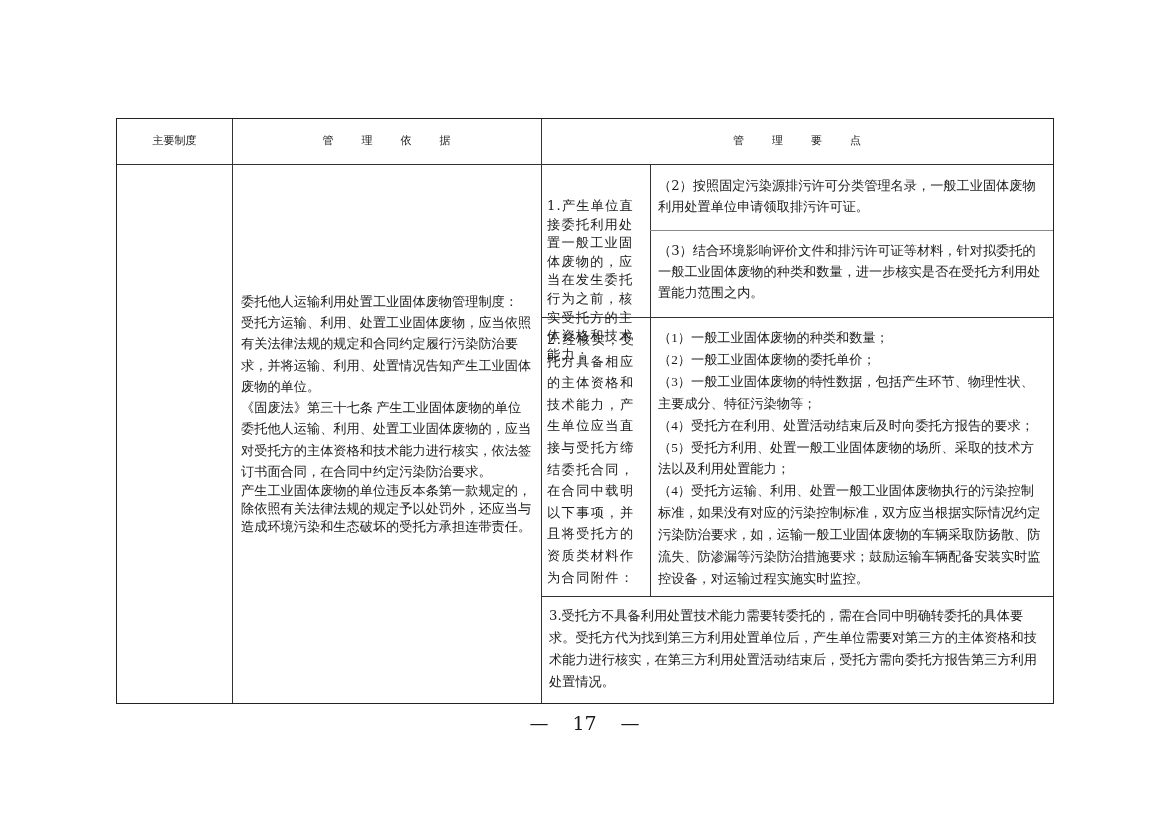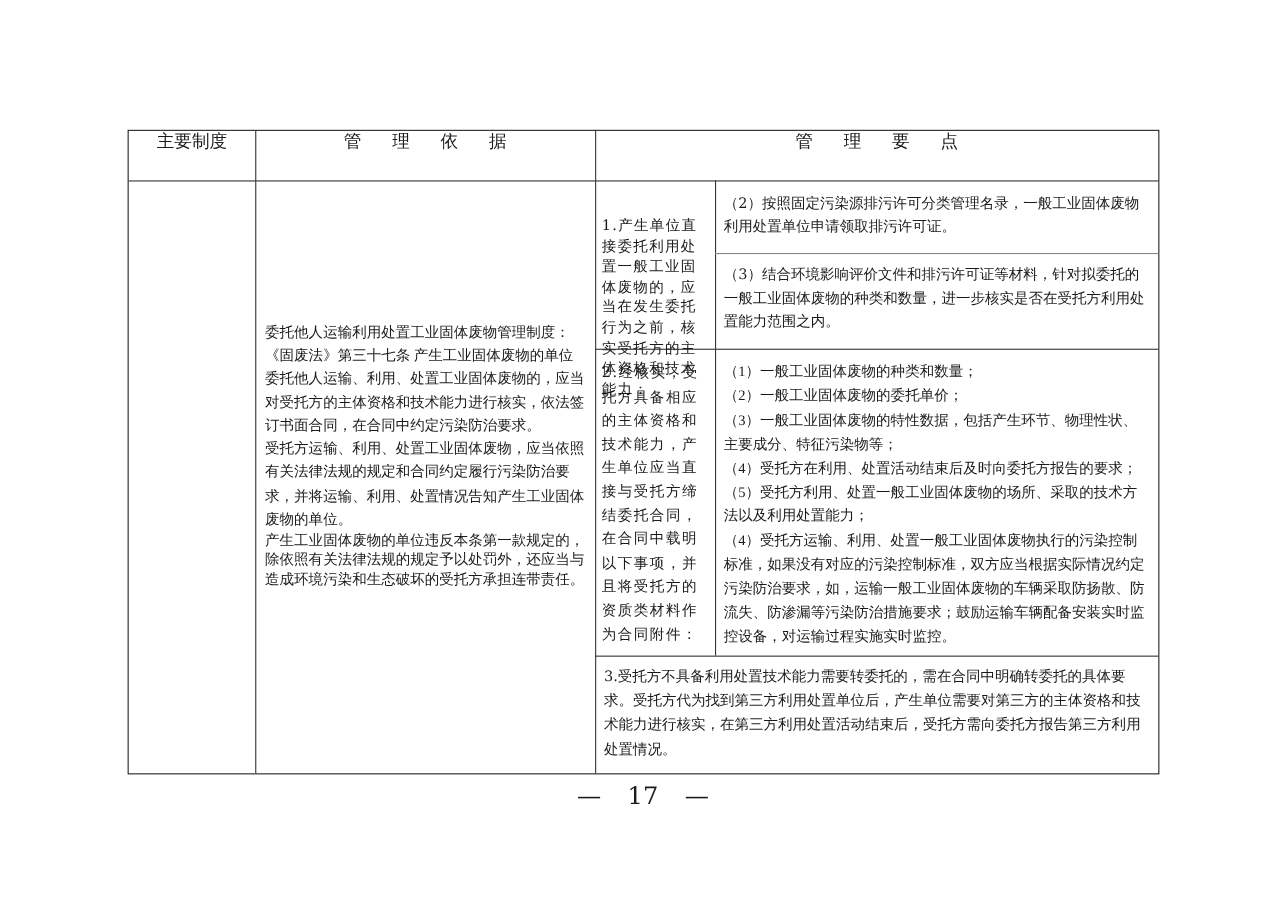--- a/index.html
+++ b/index.html
@@ -2,29 +2,29 @@
 <html><head>
 <meta charset="utf-8">
 <style>
   html, body { margin: 0; padding: 0; background: #ffffff; }
   body { width: 1169px; height: 826px; position: relative; overflow: hidden;
          font-family: "DejaVu Serif", "Liberation Serif", serif; color: #1a1a1a; }
   .page { position: absolute; left: 0; top: 0; width: 1169px; height: 826px; }
   .tbl { position: absolute; left: 116px; top: 118px; width: 938px; height: 586px;
          border: 1.5px solid #222; box-sizing: border-box; }
   .cell { position: absolute; box-sizing: border-box; font-size: 13.2px; line-height: 21.2px; }
-  .hdr { font-family: Liberation Serif, serif; font-size: 16px;
-         display: flex; align-items: flex-start; justify-content: center; }
+  .hdr { font-family: Liberation Mono, monospace; font-size: 11px;
+         display: flex; align-items: center; justify-content: center; }
   .vline { position: absolute; width: 0; border-left: 1px solid #333; }
   .hline { position: absolute; height: 0; border-top: 1px solid #333; }
   .hline.light { border-top: 1px solid #888; }
   .spaced { letter-spacing: 28px; padding-left: 28px; }
   .para { margin: 0; font-family: Liberation Serif, serif; }
   .pagenum { position: absolute; left: 0; width: 1169px; top: 712px; text-align: center;
-             font-size: 22px; font-family: "DejaVu Serif", "Liberation Serif", serif; }
+             font-size: 19px; font-family: "DejaVu Serif", "Liberation Serif", serif; }
   .pagenum span { margin: 0 12px; }
 </style>
 </head>
 <body>
 
 <div class="page">
   <div class="tbl">
 
     <div class="hline" style="left:0;top:45px;width:936px;"></div>
     <div class="vline" style="left:115px;top:0;height:584px;"></div>
@@ -41,22 +41,22 @@
       <span class="spaced">管理依据</span>
     </div>
     <div class="cell hdr" style="left:424px;top:0;width:512px;height:45px;">
       <span class="spaced">管理要点</span>
     </div>
 
 
     <div class="cell" style="left:115px;top:45px;width:309px;height:539px;display:flex;align-items:center;padding:0 8px 0 9px;">
       <div style="margin-top:-40px;">
         <p class="para">委托他人运输利用处置工业固体废物管理制度：</p>
+        <p class="para">受托方运输、利用、处置工业固体废物，应当依照有关法律法规的规定和合同约定履行污染防治要求，并将运输、利用、处置情况告知产生工业固体废物的单位。</p>
         <p class="para">《固废法》第三十七条 产生工业固体废物的单位委托他人运输、利用、处置工业固体废物的，应当对受托方的主体资格和技术能力进行核实，依法签订书面合同，在合同中约定污染防治要求。</p>
-        <p class="para">受托方运输、利用、处置工业固体废物，应当依照有关法律法规的规定和合同约定履行污染防治要求，并将运输、利用、处置情况告知产生工业固体废物的单位。</p>
         <p class="para" style="line-height:18px;">产生工业固体废物的单位违反本条第一款规定的，除依照有关法律法规的规定予以处罚外，还应当与造成环境污染和生态破坏的受托方承担连带责任。</p>
       </div>
     </div>
 
     <div class="cell" style="left:424px;top:45px;width:109px;height:153px;padding:1px 5px 0 6px;letter-spacing:1.2px;line-height:18.6px;margin-top:32px;">
       <span>1.产生单位直接委托利用处置一般工业固体废物的，应当在发生委托行为之前，核实受托方的主体资格和技术能力：</span>
     </div>
     <div class="cell" style="left:533px;top:45px;width:403px;height:66px;padding:11px 6px 0 8px;">
       <span>（2）按照固定污染源排污许可分类管理名录，一般工业固体废物利用处置单位申请领取排污许可证。</span>
     </div>

